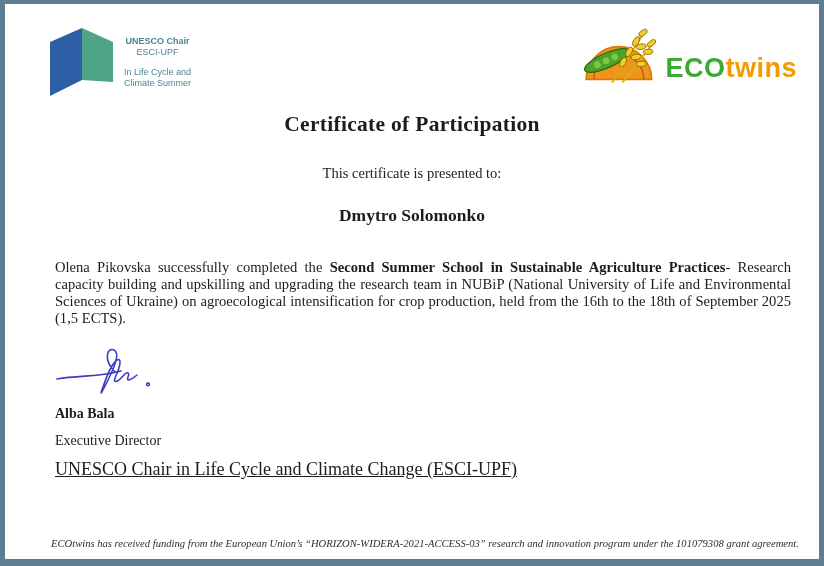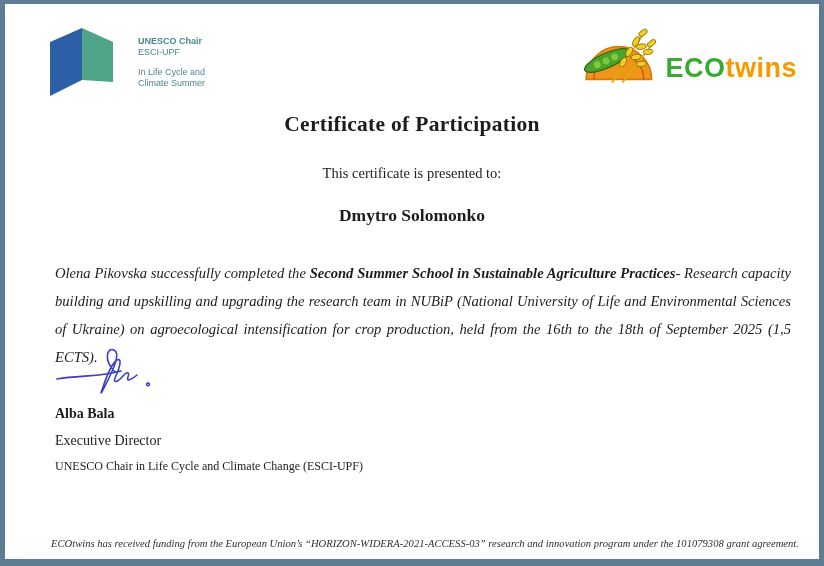--- a/index.html
+++ b/index.html
@@ -12,21 +12,21 @@
     border-style: solid;
     border-color: #5f7d92;
     border-width: 4px 5px 7px 5px;
     font-family: "Liberation Serif", serif;
     color: #1c1c1c;
     overflow: hidden;
   }
   .abs { position: absolute; }
 
   
-  .unesco-logo { top: 22px; left: 42px; display: flex; align-items: flex-start; gap: 23px; }
+  .unesco-logo { top: 22px; left: 42px; display: flex; align-items: flex-start; gap: 9px; text-align: center; }
   .unesco-text {
     font-family: "Liberation Sans", sans-serif;
     font-size: 9px;
     line-height: 11px;
     color: #4b8793;
     padding-top: 10px;
   }
   .unesco-text .l1 { font-weight: bold; }
   .unesco-text .gap { height: 9px; }
 
@@ -60,31 +60,30 @@
     text-align: center;
     font-size: 17.5px;
     font-weight: bold;
     margin-top: 7px;
   }
 
   
   .body-par {
     top: 240px; left: 50px; width: 736px;
     font-size: 14.6px;
-    line-height: 28px;
+    line-height: 17px;
     text-align: justify;
-    font-style: italic;
   }
 
   
   .signature { top: 338px; left: 50px; }
 
   .signer-name { top: 402px; left: 50px; font-size: 14px; font-weight: bold; }
   .signer-role { top: 429px; left: 50px; font-size: 14px; }
-  .signer-org  { top: 455px; left: 50px; font-size: 12px; }
+  .signer-org  { top: 455px; left: 50px; font-size: 18px; text-decoration: underline; }
 
   .footer-line {
     top: 534px; left: 46px; width: 735px;
     font-size: 10.6px;
     font-style: italic;
     color: #2e2e2e;
     white-space: nowrap;
   }
 </style>
 </head>

